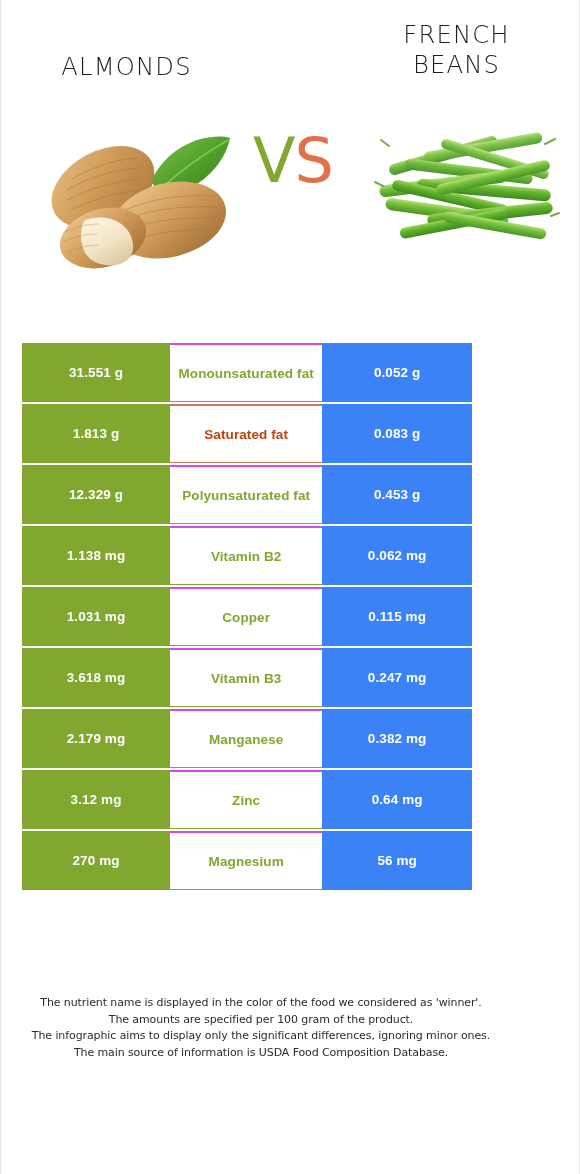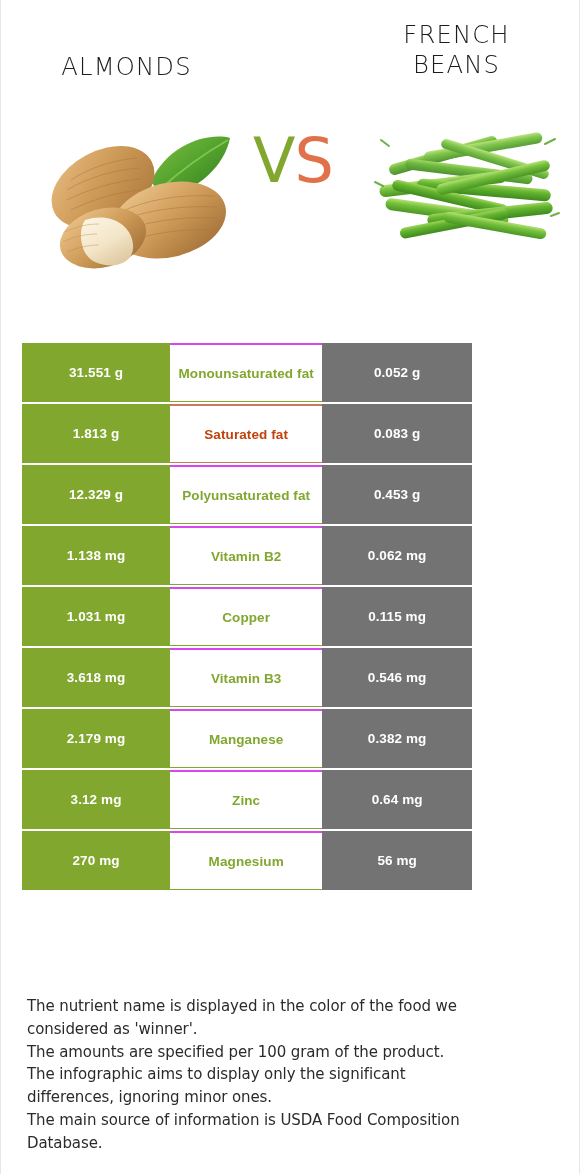--- a/index.html
+++ b/index.html
@@ -122,32 +122,33 @@
     border-bottom-color: #d0775a;
   }
   .cell-mid .label {
     font-size: 13.5px;
     font-weight: 600;
     color: #82a72e;
   }
   .row.winner-right .cell-mid .label { color: #c2410c; }
   .cell-right {
     width: 179px;
-    background: #737373;
+    background: #3b82f6;
     color: #ffffff;
   }
 
   
   .footer {
     position: absolute;
     left: 0;
     top: 995px;
     width: 520px;
+    text-align: center;
     font-family: "DejaVu Sans", sans-serif;
-    font-size: 15px;
+    font-size: 11px;
     line-height: 1.52;
     color: #2b2b2b;
     padding: 0 26px;
     box-sizing: border-box;
     letter-spacing: -0.1px;
   }
   .footer p { margin: 0; }
 </style>
 </head>
 <body>
@@ -315,21 +316,21 @@
           <span class="label">Copper</span>
         </div>
       <div class="cell cell-right">0.115 mg</div>
     </div>
 
     <div class="row">
       <div class="cell cell-left">3.618 mg</div>
       <div class="cell cell-mid">
           <span class="label">Vitamin B3</span>
         </div>
-      <div class="cell cell-right">0.546 mg</div>
+      <div class="cell cell-right">0.247 mg</div>
     </div>
 
     <div class="row">
       <div class="cell cell-left">2.179 mg</div>
       <div class="cell cell-mid">
           <span class="label">Manganese</span>
         </div>
       <div class="cell cell-right">0.382 mg</div>
     </div>
 

